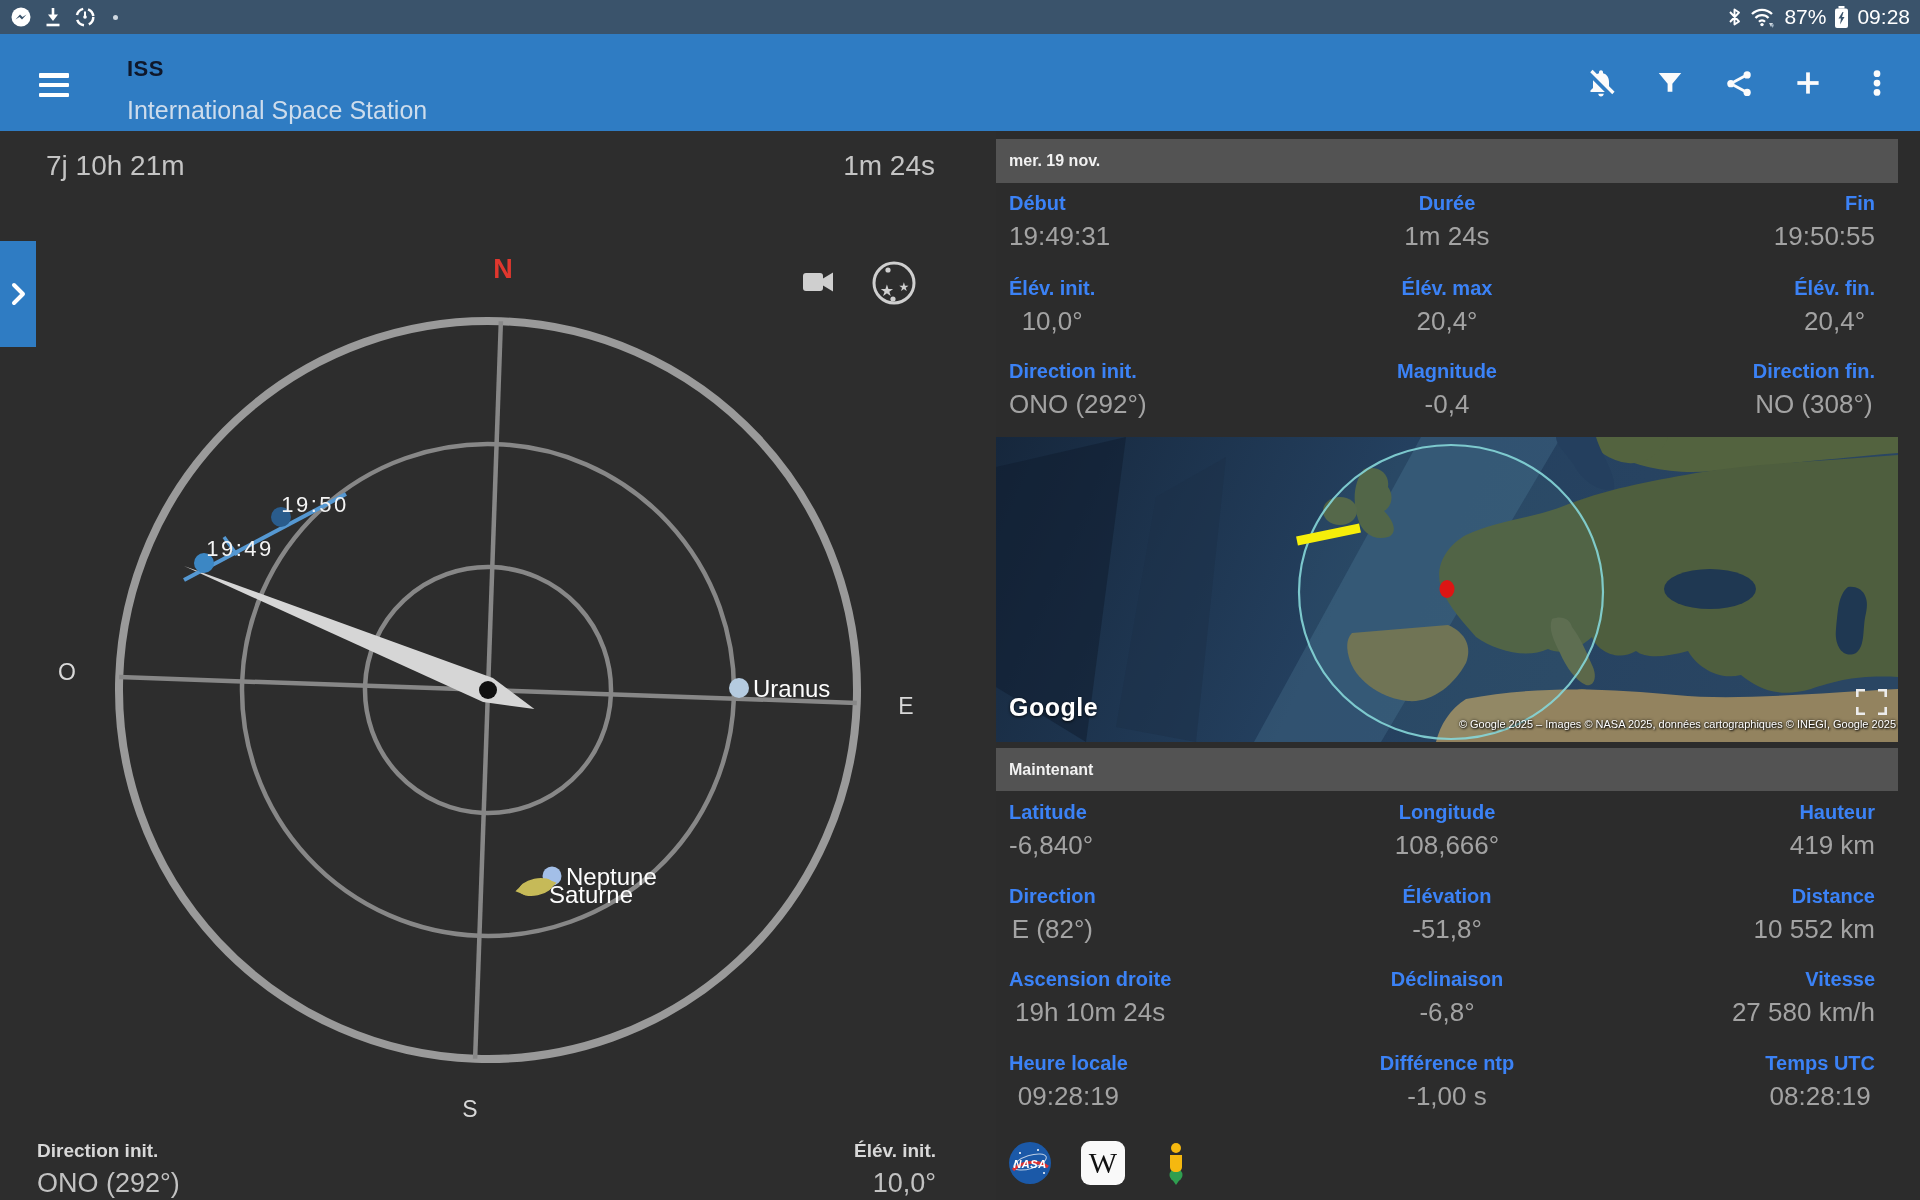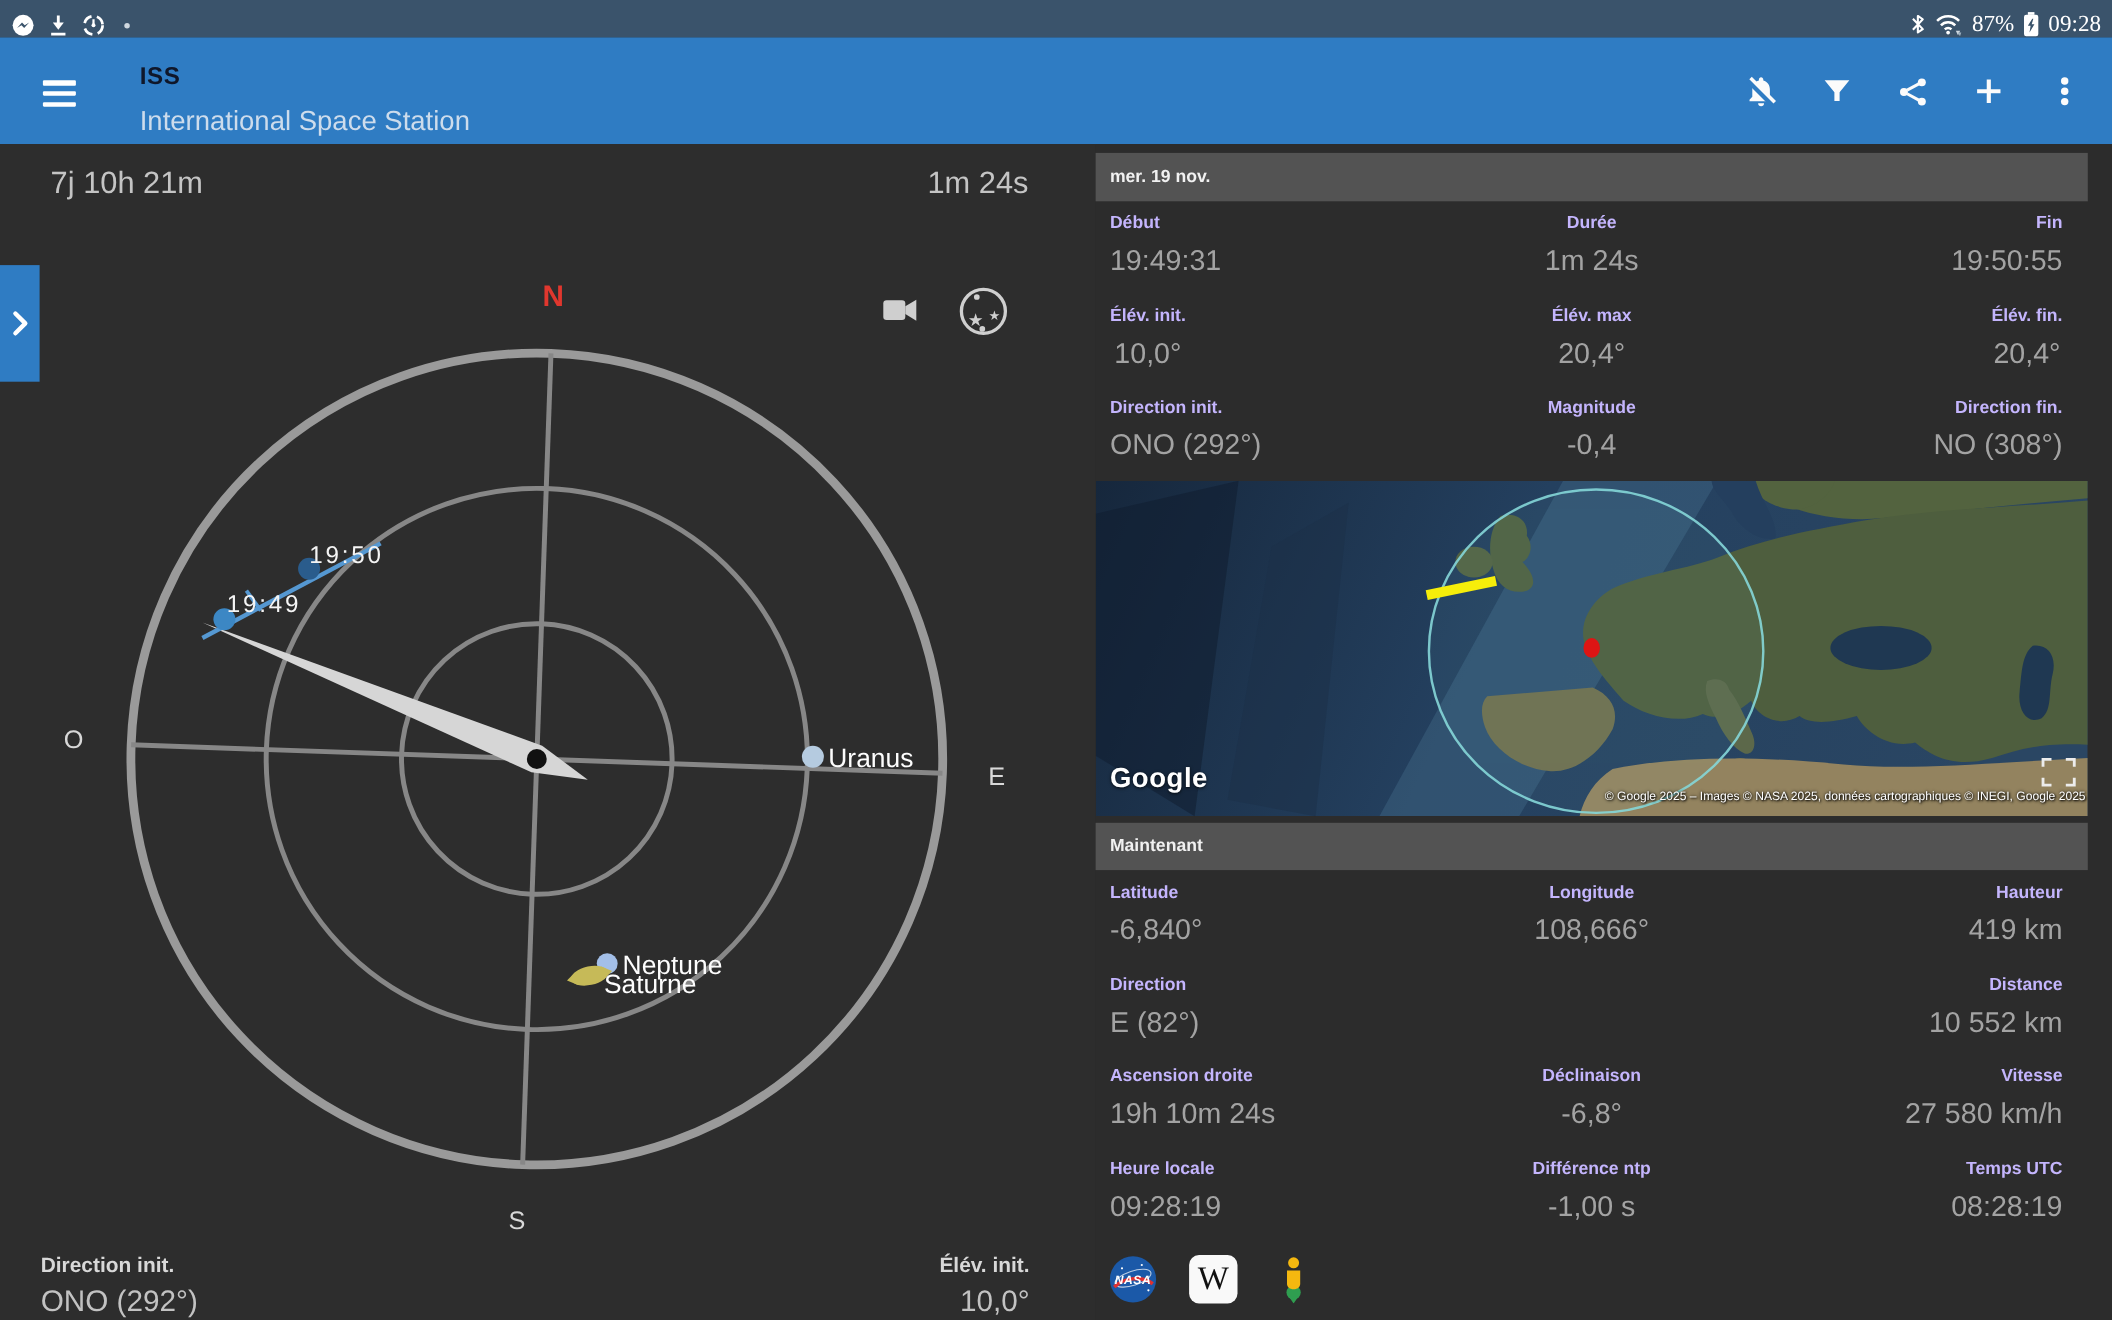--- a/index.html
+++ b/index.html
@@ -2,22 +2,22 @@
 <html><head>
 <meta charset="utf-8">
 <style>
   * { margin:0; padding:0; box-sizing:border-box; }
   html,body { width:1920px; height:1200px; overflow:hidden; background:#000; }
   body { font-family:"Liberation Sans", sans-serif; }
   .screen { position:relative; width:1920px; height:1200px; background:#2d2d2d; }
 
   
   .status-bar { position:absolute; left:0; top:0; width:1920px; height:34px;
-    background:#3a536b; display:flex; align-items:flex-end; justify-content:space-between;
-    padding:0 10px; color:#fff;font-family:Liberation Serif, serif; }
+    background:#3a536b; display:flex; align-items:center; justify-content:space-between;
+    padding:0 10px; color:#fff; }
   .sb-left { display:flex; align-items:center; gap:11px; }
   .sb-right { display:flex; align-items:center; gap:8px; }
   .sb-text { font-size:21px; color:#fff; }
   .sb-dot { width:5px; height:5px; border-radius:50%; background:#cfd8e0; margin-left:6px; }
 
   
   .app-bar { position:absolute; left:0; top:34px; width:1920px; height:97px; background:#2f7cc3; }
   .hamburger { position:absolute; left:39px; top:39px; width:30px; height:24px;
     display:flex; flex-direction:column; justify-content:space-between; background:none; border:none; cursor:pointer; }
   .hamburger div { width:30px; height:4.5px; background:#fff; border-radius:1px; }
@@ -38,21 +38,21 @@
 
   
   .right-panel { position:absolute; left:996px; top:131px; width:924px; height:1069px; background:#2c2c2c; }
   .sec-header { position:absolute; left:0; width:902px; background:#535353; color:#f1f1f1;
     font-size:16px; font-weight:bold; padding-left:13px; display:flex; align-items:center; }
   .grp { position:absolute; left:0; width:902px; height:70px; }
   .cell { position:absolute; top:0; }
   .cell.l { left:13px; text-align:left; }
   .cell.c { left:0; width:902px; text-align:center; }
   .cell.r { right:23px; text-align:right; }
-  .lab { font-size:16px; font-weight:bold; color:#c4b5fd; line-height:26px; white-space:nowrap; }
+  .lab { font-size:20px; font-weight:bold; color:#3b82f6; line-height:26px; white-space:nowrap; }
   .val { font-size:26px; color:#a3a3a3; line-height:34px; margin-top:3px; white-space:nowrap;text-align:center; }
 
   
   .map { position:absolute; left:0; top:306px; width:902px; height:305px; overflow:hidden; cursor:grab;padding-left:19px; }
   .map-svg { position:absolute; inset:0; width:100%; height:100%; }
   .gmap-logo { position:absolute; left:13px; top:256px; font-size:25px; font-weight:bold; color:#fff;
     letter-spacing:0.5px; text-shadow:0 1px 3px rgba(0,0,0,.8); }
   .gmap-attr { position:absolute; right:2px; top:281px; font-size:11px; color:#fff;
     text-shadow:0 0 3px #000, 1px 1px 2px #000; white-space:nowrap; }
   .fs-btn { position:absolute; right:11px; top:252px; width:31px; height:26px; background:none; border:none; cursor:pointer; }
@@ -340,20 +340,24 @@
           <div class="lab">Hauteur</div>
         <div class="val">419 km</div>
         </div>
     </div>
 
     <div class="grp" style="top:752px">
       <div class="cell l">
           <div class="lab">Direction</div>
         <div class="val">E (82°)</div>
         </div>
+      <div class="cell c">
+          <div class="lab">Élévation</div>
+        <div class="val">-51,8°</div>
+        </div>
       <div class="cell r">
           <div class="lab">Distance</div>
         <div class="val">10 552 km</div>
         </div>
     </div>
 
     <div class="grp" style="top:835px">
       <div class="cell l">
           <div class="lab">Ascension droite</div>
         <div class="val">19h 10m 24s</div>

